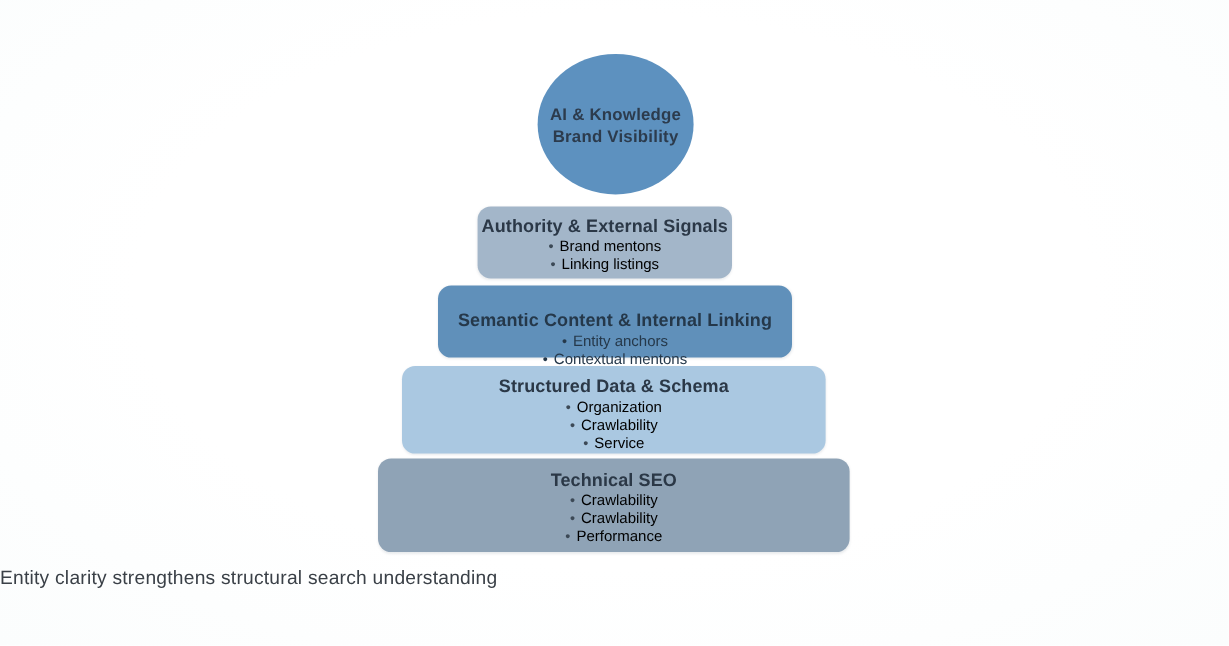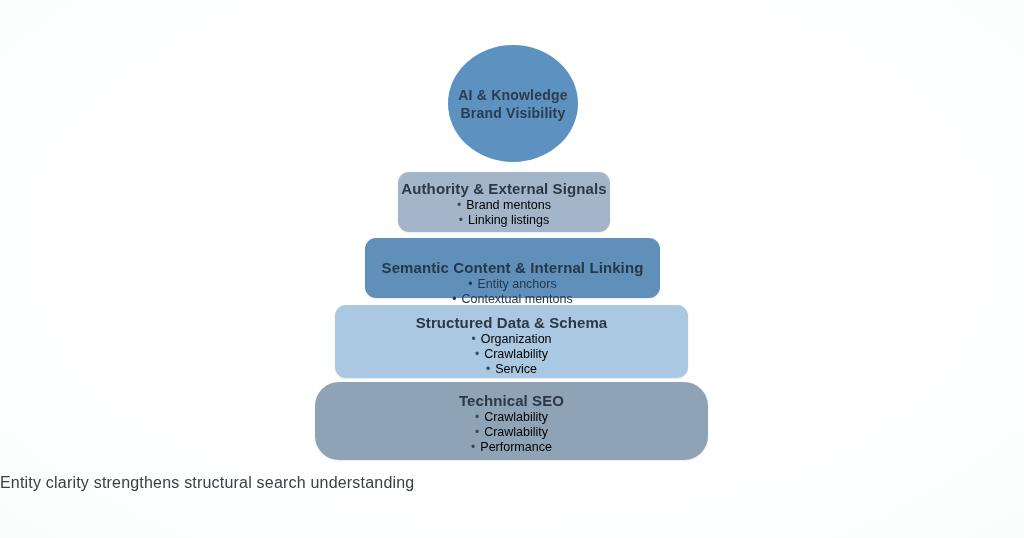--- a/index.html
+++ b/index.html
@@ -129,21 +129,21 @@
     <div class="bullet-line">
       <span class="bullet-marker">•</span>
       <span class="bullet-text">Crawlability</span>
     </div>
     <div class="bullet-line">
       <span class="bullet-marker">•</span>
       <span class="bullet-text">Service</span>
     </div>
   </div>
 
-  <div class="tier tier-4" style="background-color: rgb(143, 163, 182); border-radius: 24px;">
+  <div class="tier tier-4" style="background-color: rgb(143, 163, 182);">
     <div class="tier-title">Technical SEO</div>
     <div class="bullet-line">
       <span class="bullet-marker">•</span>
       <span class="bullet-text">Crawlability</span>
     </div>
     <div class="bullet-line">
       <span class="bullet-marker">•</span>
       <span class="bullet-text">Crawlability</span>
     </div>
     <div class="bullet-line">

